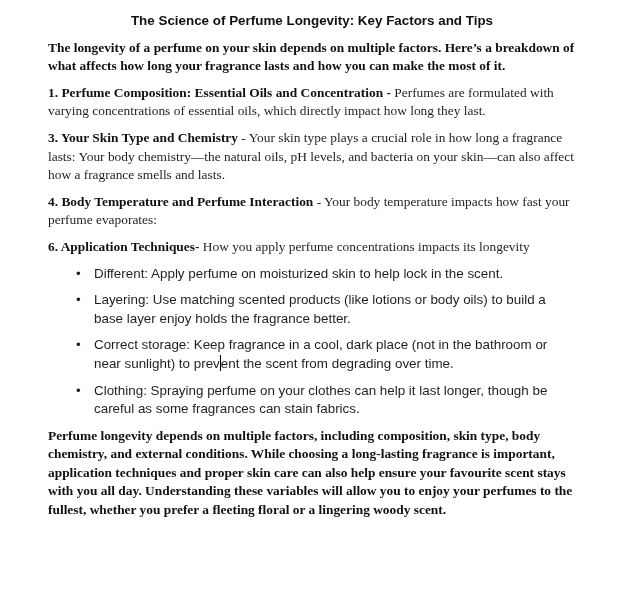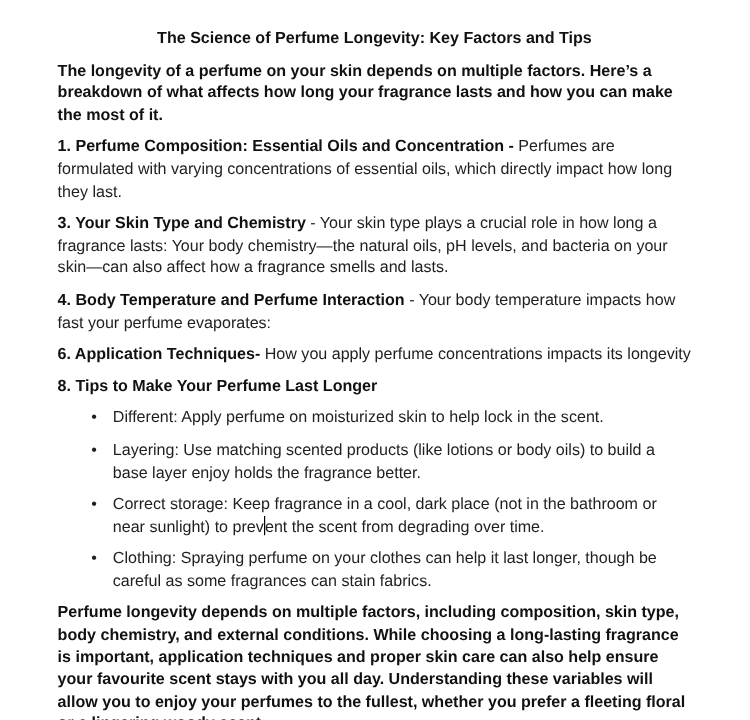--- a/index.html
+++ b/index.html
@@ -5,37 +5,37 @@
   html, body {
     margin: 0;
     padding: 0;
     background: var(--bg-color, #ffffff);
   }
   .page {
     box-sizing: border-box;
     width: 625px;
     height: 600px;
     overflow: hidden;
-    padding: 23px 49px 0 48px;
+    padding: 12px 49px 0 48px;
     background: var(--bg-color, #ffffff);
     font-family: "Liberation Sans", sans-serif;
     font-size: 13.4px;
     line-height: 18.6px;
     color: var(--text-color, #1f1f1f);
     cursor: text;
   }
   .title {
     margin: 0 0 8px 0;
     font-size: 13.4px;
     line-height: 18.6px;
     font-weight: 700;
     text-align: center;
     color: var(--bold-color, #111111);
   }
-  p { margin: 0 0 8px 0; }
+  p { margin: 0 0 8px 0; font-family: Liberation Serif, serif; }
   .bold, strong {
     font-weight: 700;
     color: var(--bold-color, #111111);
   }
   ul.tips-list {
     list-style: none;
     margin: 0;
     padding: 0;
   }
   ul.tips-list li {
@@ -69,21 +69,20 @@
   <p><strong>1. Perfume Composition: Essential Oils and Concentration -</strong><span> Perfumes are formulated with varying concentrations of essential oils, which directly impact how long they last.</span></p>
 
 
   <p><strong>3. Your Skin Type and Chemistry</strong><span> - Your skin type plays a crucial role in how long a fragrance lasts: Your body chemistry—the natural oils, pH levels, and bacteria on your skin—can also affect how a fragrance smells and lasts.</span></p>
 
   <p><strong>4. Body Temperature and Perfume Interaction</strong><span> - Your body temperature impacts how fast your perfume evaporates:</span></p>
 
   <p><strong>6. Application Techniques-</strong><span> How you apply perfume concentrations impacts its longevity</span></p>
 
 
-  <p class="bold">8. Tips to Make Your Perfume Last Longer</p>
 
   <ul class="tips-list">
     <li><span class="dot">•</span><span>Different: Apply perfume on moisturized skin to help lock in the scent.</span></li>
     <li><span class="dot">•</span><span>Layering: Use matching scented products (like lotions or body oils) to build a base layer enjoy holds the fragrance better.</span></li>
     <li><span class="dot">•</span><span>Correct storage: Keep fragrance in a cool, dark place (not in the bathroom or near sunlight) to prev</span><span class="caret"></span><span>ent the scent from degrading over time.</span></li>
     <li><span class="dot">•</span><span>Clothing: Spraying perfume on your clothes can help it last longer, though be careful as some fragrances can stain fabrics.</span></li>
   </ul>
 
   <p class="bold">Perfume longevity depends on multiple factors, including composition, skin type, body chemistry, and external conditions. While choosing a long-lasting fragrance is important, application techniques and proper skin care can also help ensure your favourite scent stays with you all day. Understanding these variables will allow you to enjoy your perfumes to the fullest, whether you prefer a fleeting floral or a lingering woody scent.</p>
 

